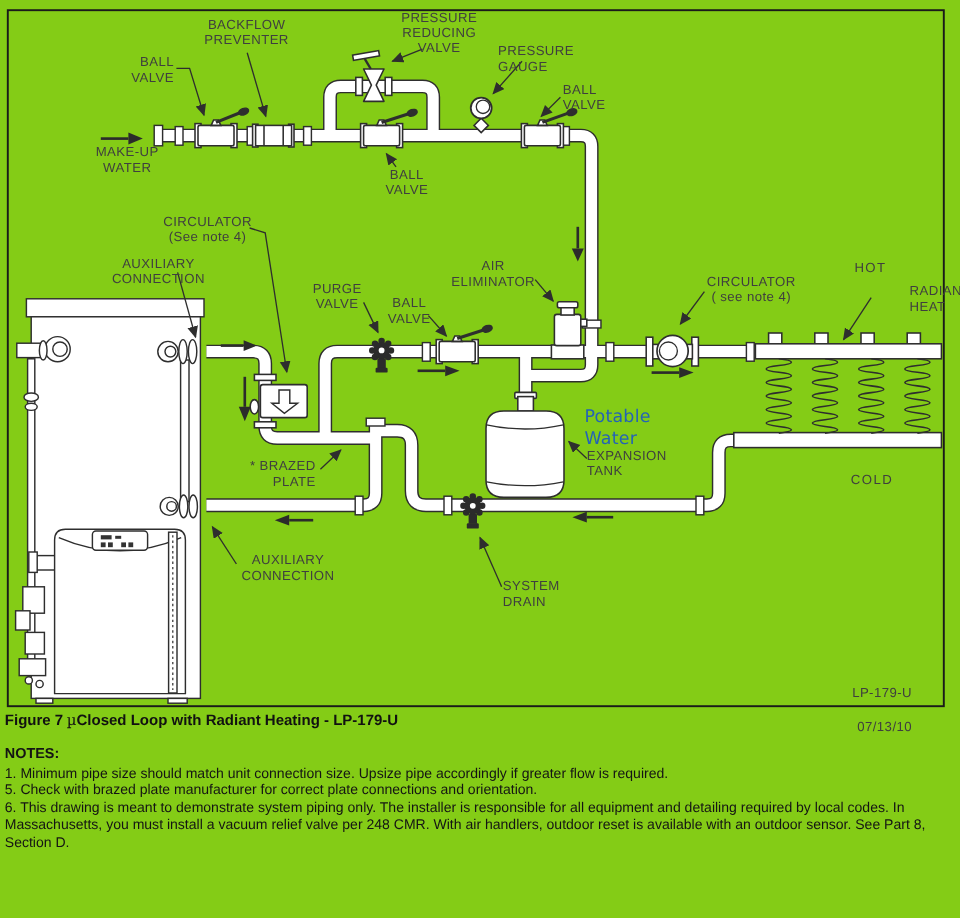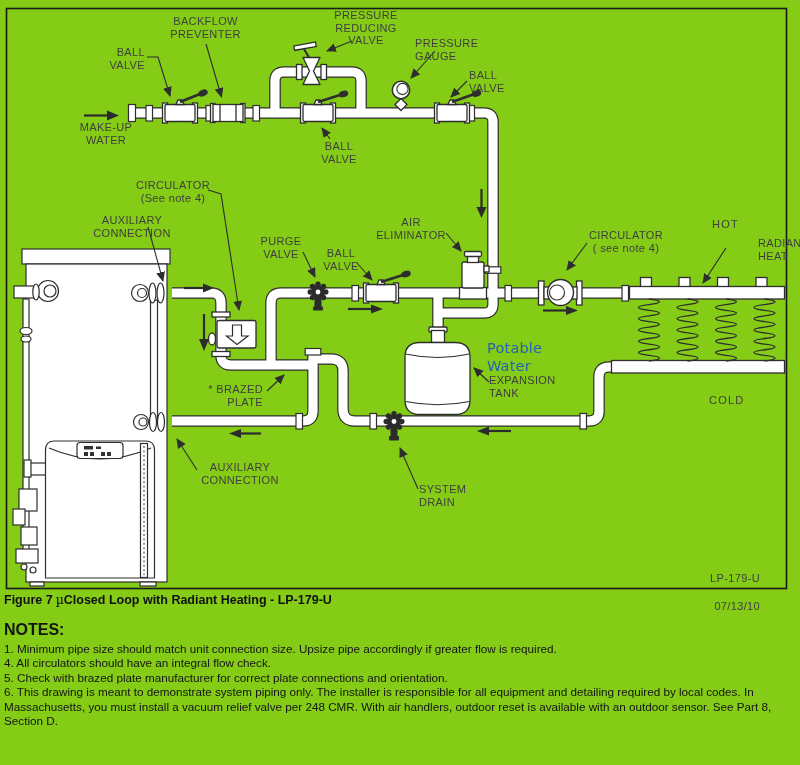--- a/index.html
+++ b/index.html
@@ -9,21 +9,21 @@
   .lbl{position:absolute;font-size:11px;line-height:12.5px;letter-spacing:.35px;
        color:#3f3f3f;white-space:pre-line;}
   .ctr{text-align:center;} .rgt{text-align:right;}
   .big{font-size:11px;letter-spacing:1.2px;margin-left:28px;}
   .blue{font-family:"DejaVu Sans",sans-serif;font-size:14.5px;line-height:18px;
         color:#2463b6;letter-spacing:.2px;}
   .plate{line-height:14px;font-size:11px;}
   .caption{position:absolute;left:4px;top:592px;font-size:12.5px;font-weight:bold;color:#111;}
   .mu{font-family:"DejaVu Serif",serif;font-weight:normal;margin-left:3px;}
   .notes{position:absolute;left:4px;top:621px;width:792px;color:#141414;}
-  .notes h4{margin:0 0 3px 0;font-size:16px;}
+  .notes h4{margin:0 0 3px 0;font-size:12px;}
   .note{font-size:11.7px;line-height:14.4px;}
 </style>
 </head>
 <body>
 
 <div id="page">
 
 <svg id="art" width="800" height="765" viewBox="0 0 800 765">
   <defs>
     <marker id="ah" orient="auto" markerUnits="userSpaceOnUse" markerWidth="12" markerHeight="10" refX="9" refY="4.5">
@@ -349,18 +349,17 @@
     <div>07/13/10</div>
   </div>
 
   <div class="caption">
     <span>Figure 7</span><span class="mu">µ</span><span>Closed Loop with Radiant Heating - LP-179-U</span>
   </div>
 
   <div class="notes">
     <h4>NOTES:</h4>
     <div class="note">1. Minimum pipe size should match unit connection size. Upsize pipe accordingly if greater flow is required.</div>
-    <div class="note">4. All circulators should have an integral flow check.</div>
     <div class="note">5. Check with brazed plate manufacturer for correct plate connections and orientation.</div>
     <div class="note">6. This drawing is meant to demonstrate system piping only. The installer is responsible for all equipment and detailing required by local codes. In Massachusetts, you must install a vacuum relief valve per 248 CMR. With air handlers, outdoor reset is available with an outdoor sensor. See Part 8, Section D.</div>
   </div>
 
 </div>
 
 </body></html>

